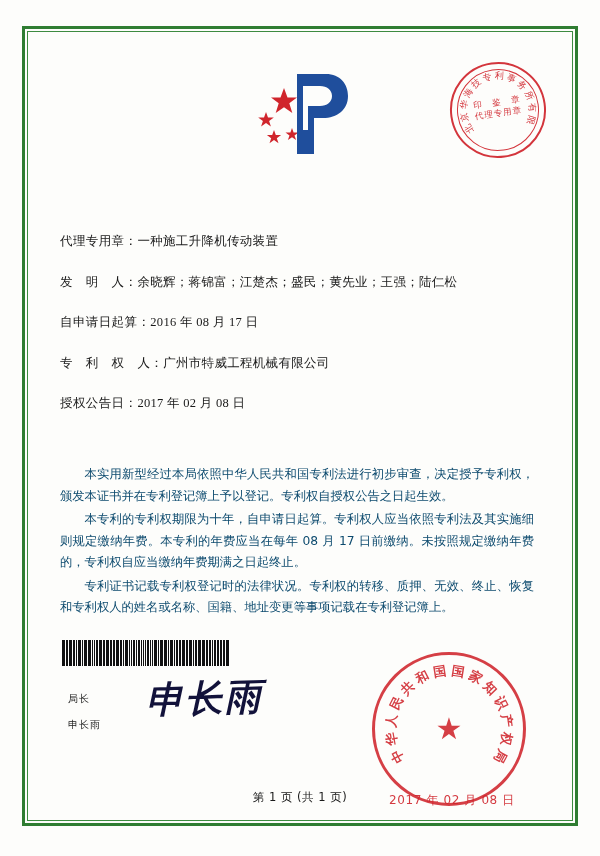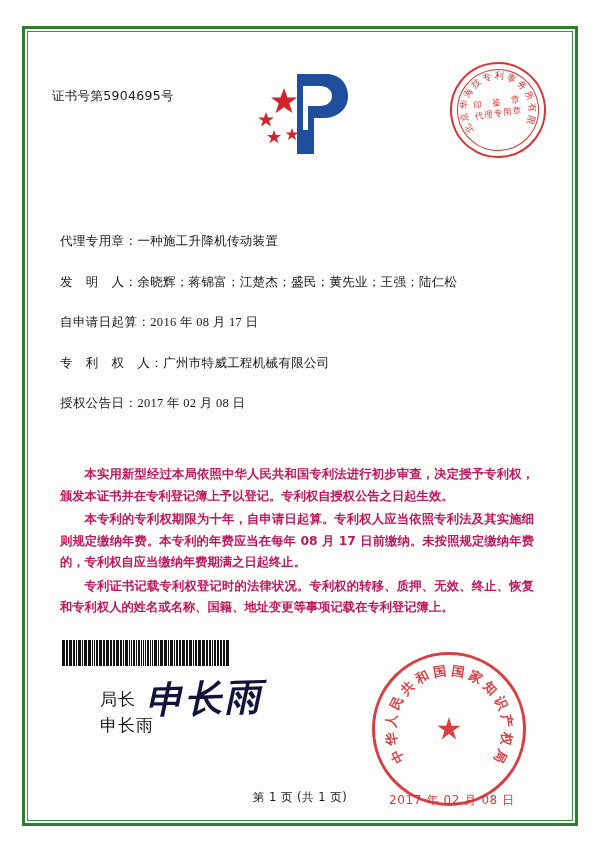--- a/index.html
+++ b/index.html
@@ -148,23 +148,22 @@
   }
 
   
   .body-text {
     position: absolute;
     left: 14px;
     top: 412px;
     width: 474px;
     font-size: 12.3px;
     line-height: 21.5px;
-    color: #be185d;
+    color: #0c4a6e;
     text-align: justify;
-    font-weight: bold;
   }
   .body-text p {
     margin: 0 0 2px 0;
     text-indent: 2em;
   }
 
   
   .barcode {
     position: absolute;
     left: 16px;
@@ -179,24 +178,23 @@
     background: #111;
     height: 100%;
     margin-right: 1px;
   }
 
   
   .sig-block {
     position: absolute;
     left: 22px;
     top: 634px;
-    font-size: 17px;
+    font-size: 10px;
     line-height: 26px;
     letter-spacing: 1px;
-    margin-left: 32px;
   }
   .handwriting {
     position: absolute;
     left: 100px;
     top: 622px;
     font-family: "DejaVu Serif", serif;
     font-size: 37px;
     color: #12123a;
     letter-spacing: 2px;
     transform: rotate(-2deg);
@@ -274,21 +272,20 @@
 </head>
 <body>
 
 <div class="page">
 
   <div class="frame-outer"></div>
   <div class="frame-inner"></div>
 
   <div class="content">
 
-    <div class="cert-no">证书号第5904695号</div>
 
     <div class="logo">
       <svg width="120" height="92" viewBox="0 0 120 92">
         <path d="M62 6 L86 6 C100 6 108 16 108 28 C108 42 97 50 83 50 L74 50 L74 86 L58 86 L58 62 L68 62 L68 38 L80 38 C87 38 92 34 92 28 C92 22 87 18 80 18 L62 18 Z" fill="#1f4e9c"></path>
         <path d="M58 8 L62 8 L62 86 L48 86 L34 60 L34 86 L22 86 L22 30 L36 30 L50 56 L50 8 Z" fill="#1f4e9c" opacity="0.0"></path>
         <path d="M56 10 L56 88 L44 88 L20 44 L20 88 L10 88" fill="none" stroke="#1f4e9c" stroke-width="0"></path>
         <g fill="#d0252c">
           <polygon points="44,20 47.5,29.5 57,29.5 49.3,35.3 52.3,45 44,39.2 35.7,45 38.7,35.3 31,29.5 40.5,29.5"></polygon>
           <polygon points="26,44 28,49.5 33.8,49.5 29.1,53 30.9,58.5 26,55.1 21.1,58.5 22.9,53 18.2,49.5 24,49.5"></polygon>
           <polygon points="34,62 35.8,67 41.1,67 36.8,70.2 38.5,75.2 34,72.1 29.5,75.2 31.2,70.2 26.9,67 32.2,67"></polygon>

